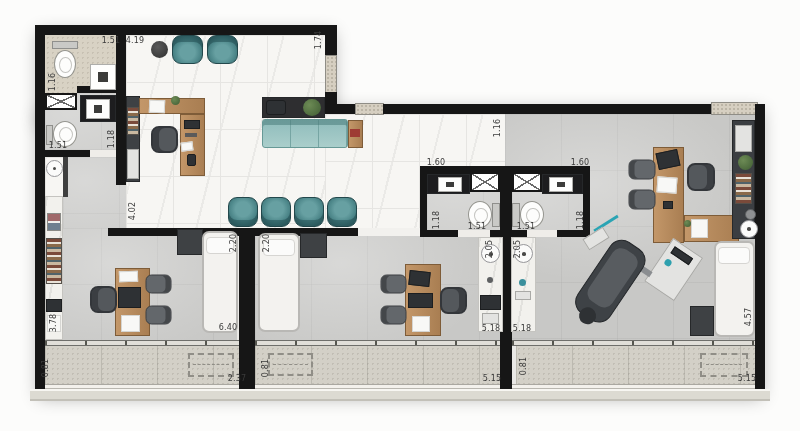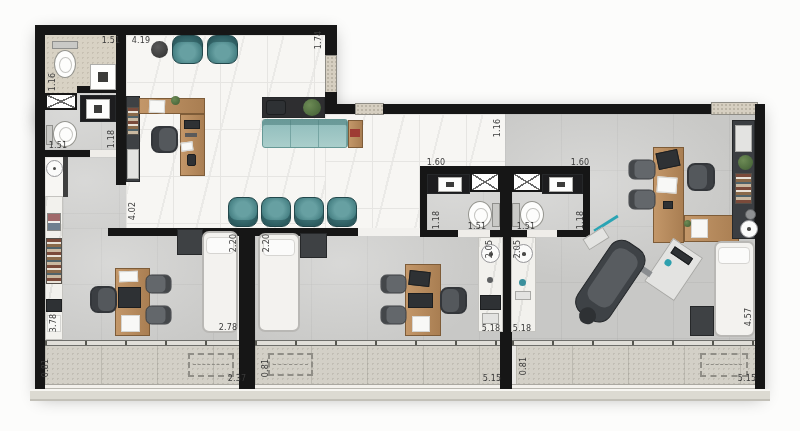--- a/index.html
+++ b/index.html
@@ -243,38 +243,38 @@
   </div>
   <div class="a" style="left:592px;top:222px;width:28px;height:3px;background:#2aa4b4;transform:rotate(-32deg);"></div>
   <div class="a devlite" style="left:584px;top:232px;width:24px;height:13px;transform:rotate(-32deg);"></div>
 
   <div class="a acunit" style="left:188px;top:353px;width:46px;height:24px;"></div>
   <div class="a acunit" style="left:268px;top:353px;width:45px;height:23px;"></div>
   <div class="a acunit" style="left:700px;top:353px;width:48px;height:24px;"></div>
 
   <div class="a" style="left:0;top:0;width:800px;height:431px;">
       <span class="dim" style="left: 111px; top: 40px;">1.51</span>
-      <span class="dim" style="left: 141px; top: 40px;">4.19</span>
+      <span class="dim" style="left: 135px; top: 40px;">4.19</span>
       <span class="dim v" style="left: 318px; top: 40px;">1.74</span>
       <span class="dim v" style="left: 52px; top: 82px;">1.16</span>
       <span class="dim v" style="left: 111px; top: 139px;">1.18</span>
       <span class="dim" style="left: 58px; top: 145px;">1.51</span>
       <span class="dim v" style="left: 132px; top: 211px;">4.02</span>
       <span class="dim v" style="left: 497px; top: 128px;">1.16</span>
       <span class="dim" style="left: 436px; top: 162px;">1.60</span>
       <span class="dim" style="left: 580px; top: 162px;">1.60</span>
       <span class="dim v" style="left: 436px; top: 220px;">1.18</span>
       <span class="dim" style="left: 477px; top: 226px;">1.51</span>
       <span class="dim" style="left: 526px; top: 226px;">1.51</span>
       <span class="dim v" style="left: 580px; top: 220px;">1.18</span>
       <span class="dim v" style="left: 489px; top: 249px;">2.05</span>
       <span class="dim v" style="left: 517px; top: 249px;">2.05</span>
       <span class="dim v" style="left: 233px; top: 243px;">2.20</span>
       <span class="dim v" style="left: 266px; top: 243px;">2.20</span>
-      <span class="dim" style="left: 228px; top: 327px;">2.78</span>
+      <span class="dim" style="left: 228px; top: 327px;">6.40</span>
       <span class="dim v" style="left: 53px; top: 323px;">3.78</span>
       <span class="dim v" style="left: 45px; top: 368px;">0.81</span>
       <span class="dim" style="left: 237px; top: 378px;">2.37</span>
       <span class="dim v" style="left: 265px; top: 368px;">0.81</span>
       <span class="dim" style="left: 492px; top: 378px;">5.15</span>
       <span class="dim v" style="left: 523px; top: 366px;">0.81</span>
       <span class="dim" style="left: 491px; top: 328px;">5.18</span>
       <span class="dim" style="left: 522px; top: 328px;">5.18</span>
       <span class="dim v" style="left: 748px; top: 317px;">4.57</span>
       <span class="dim" style="left: 747px; top: 378px;">5.15</span>

